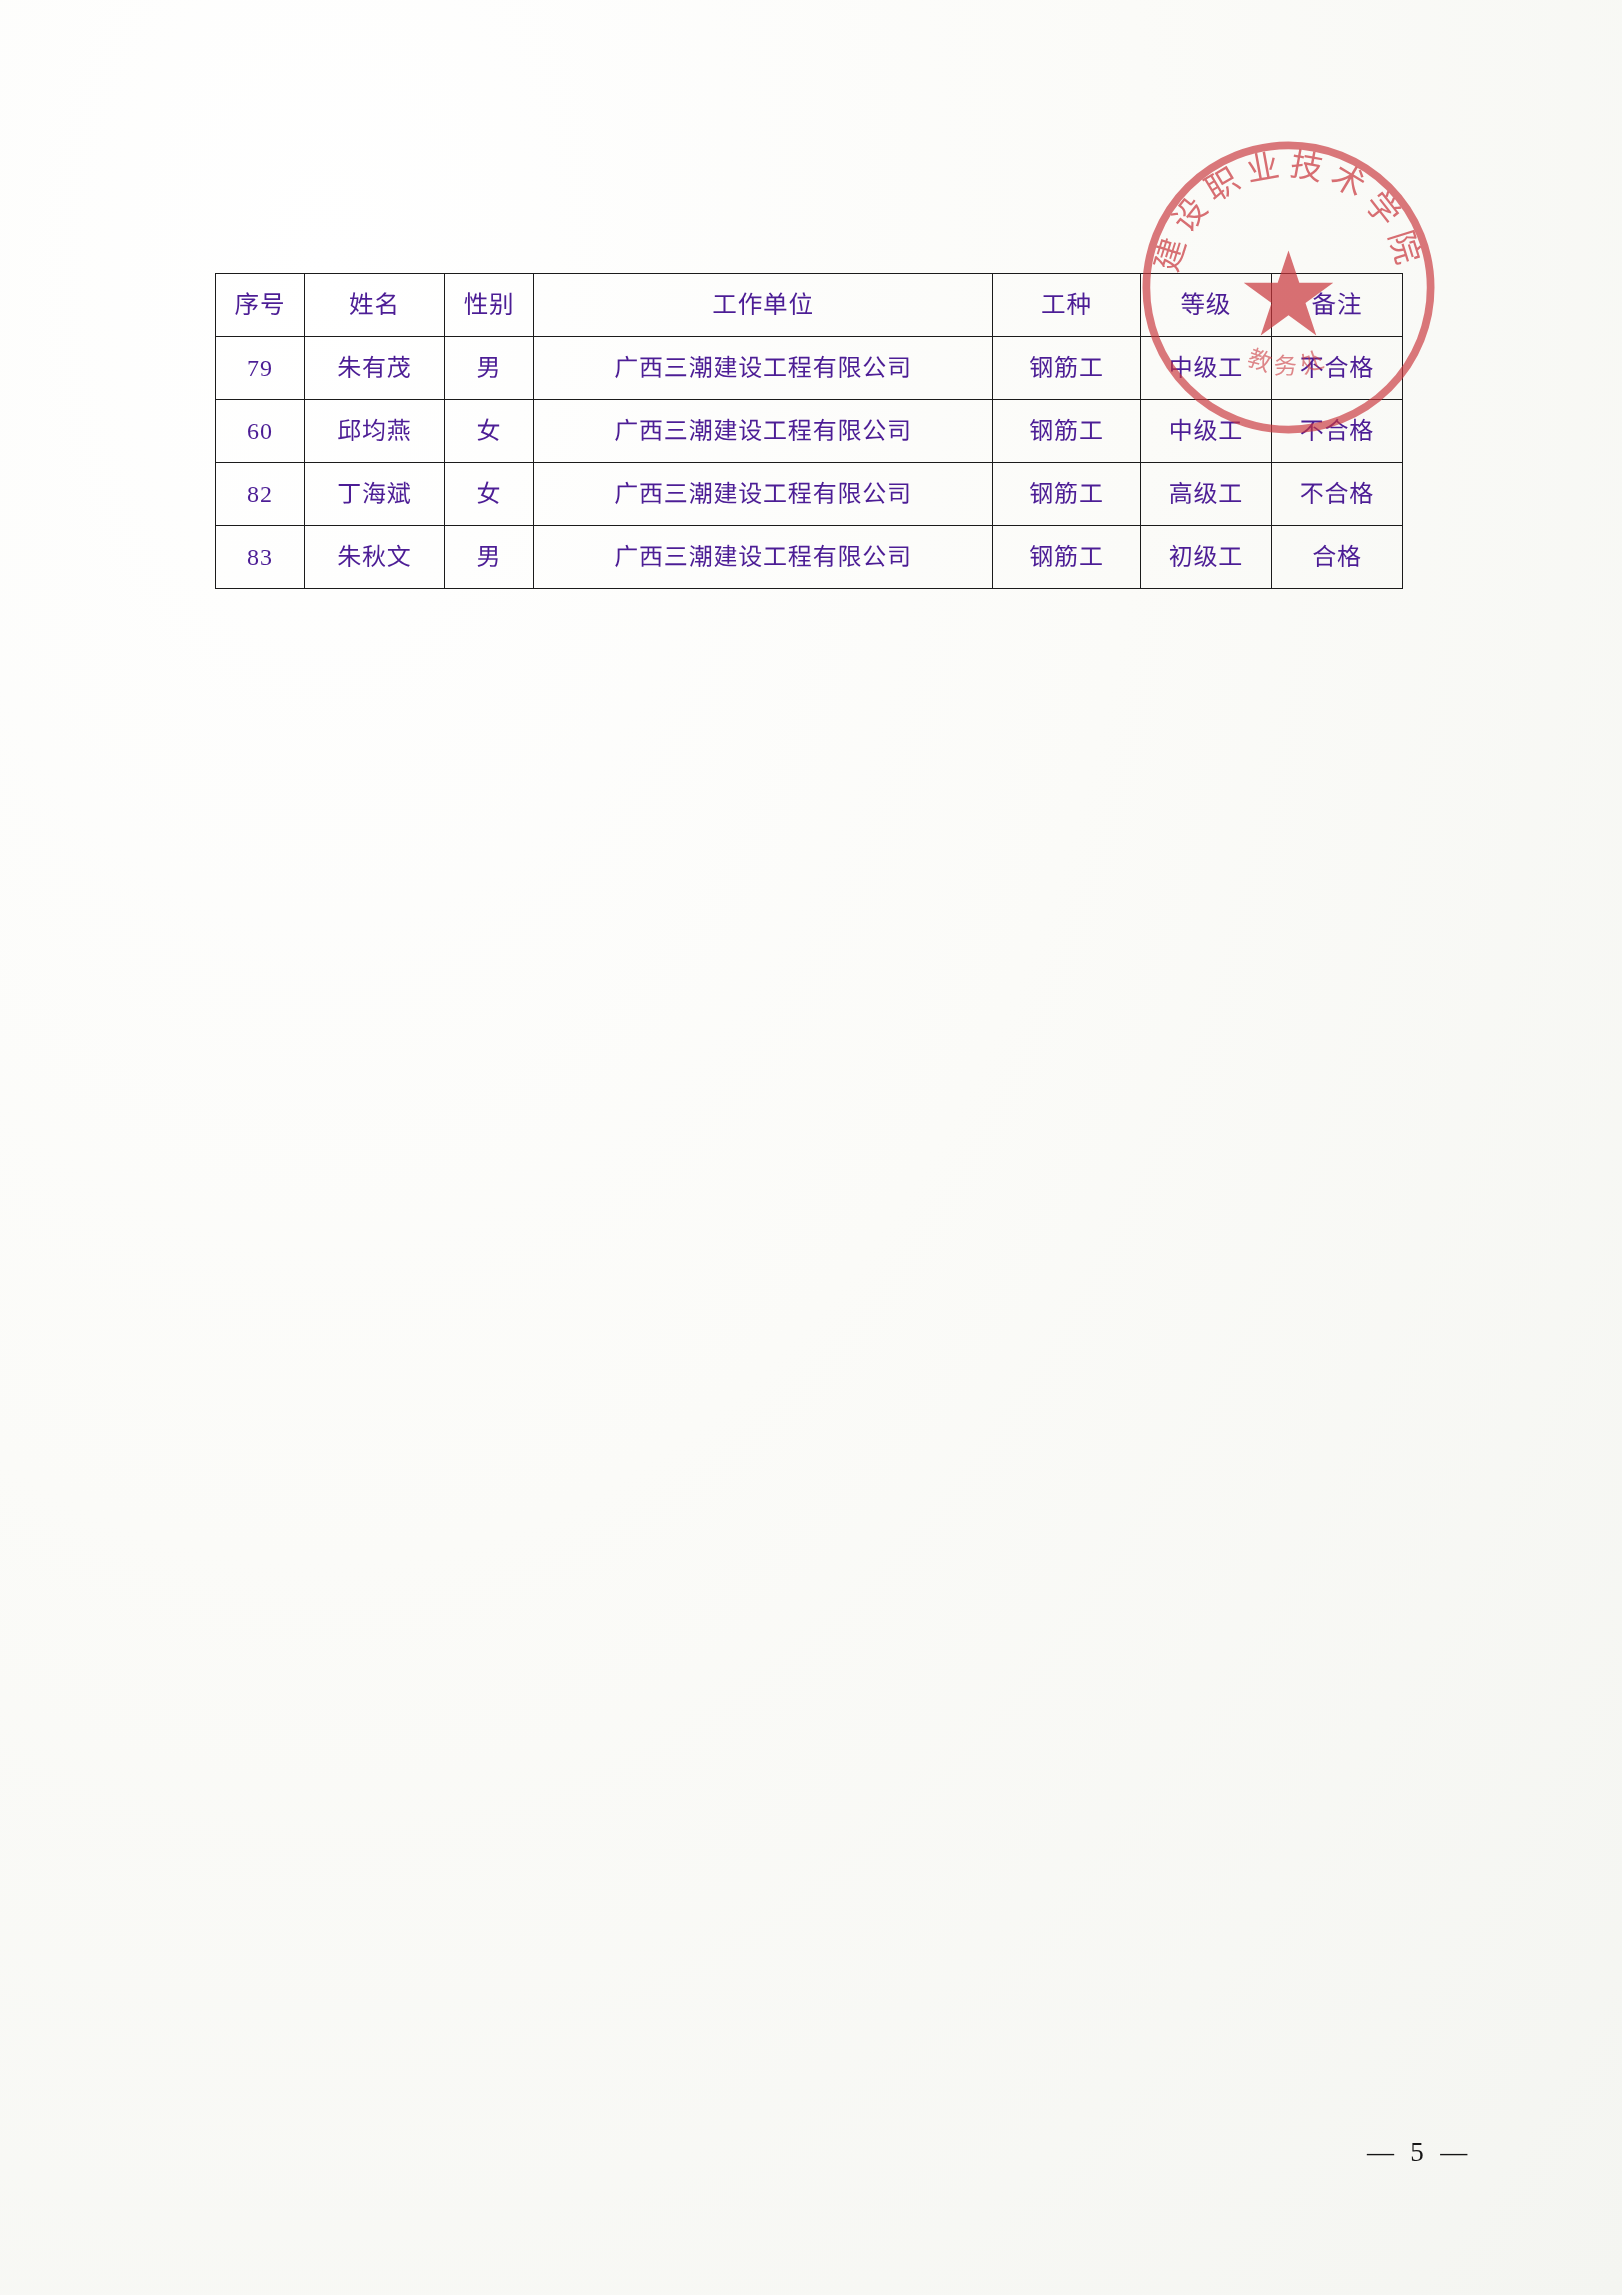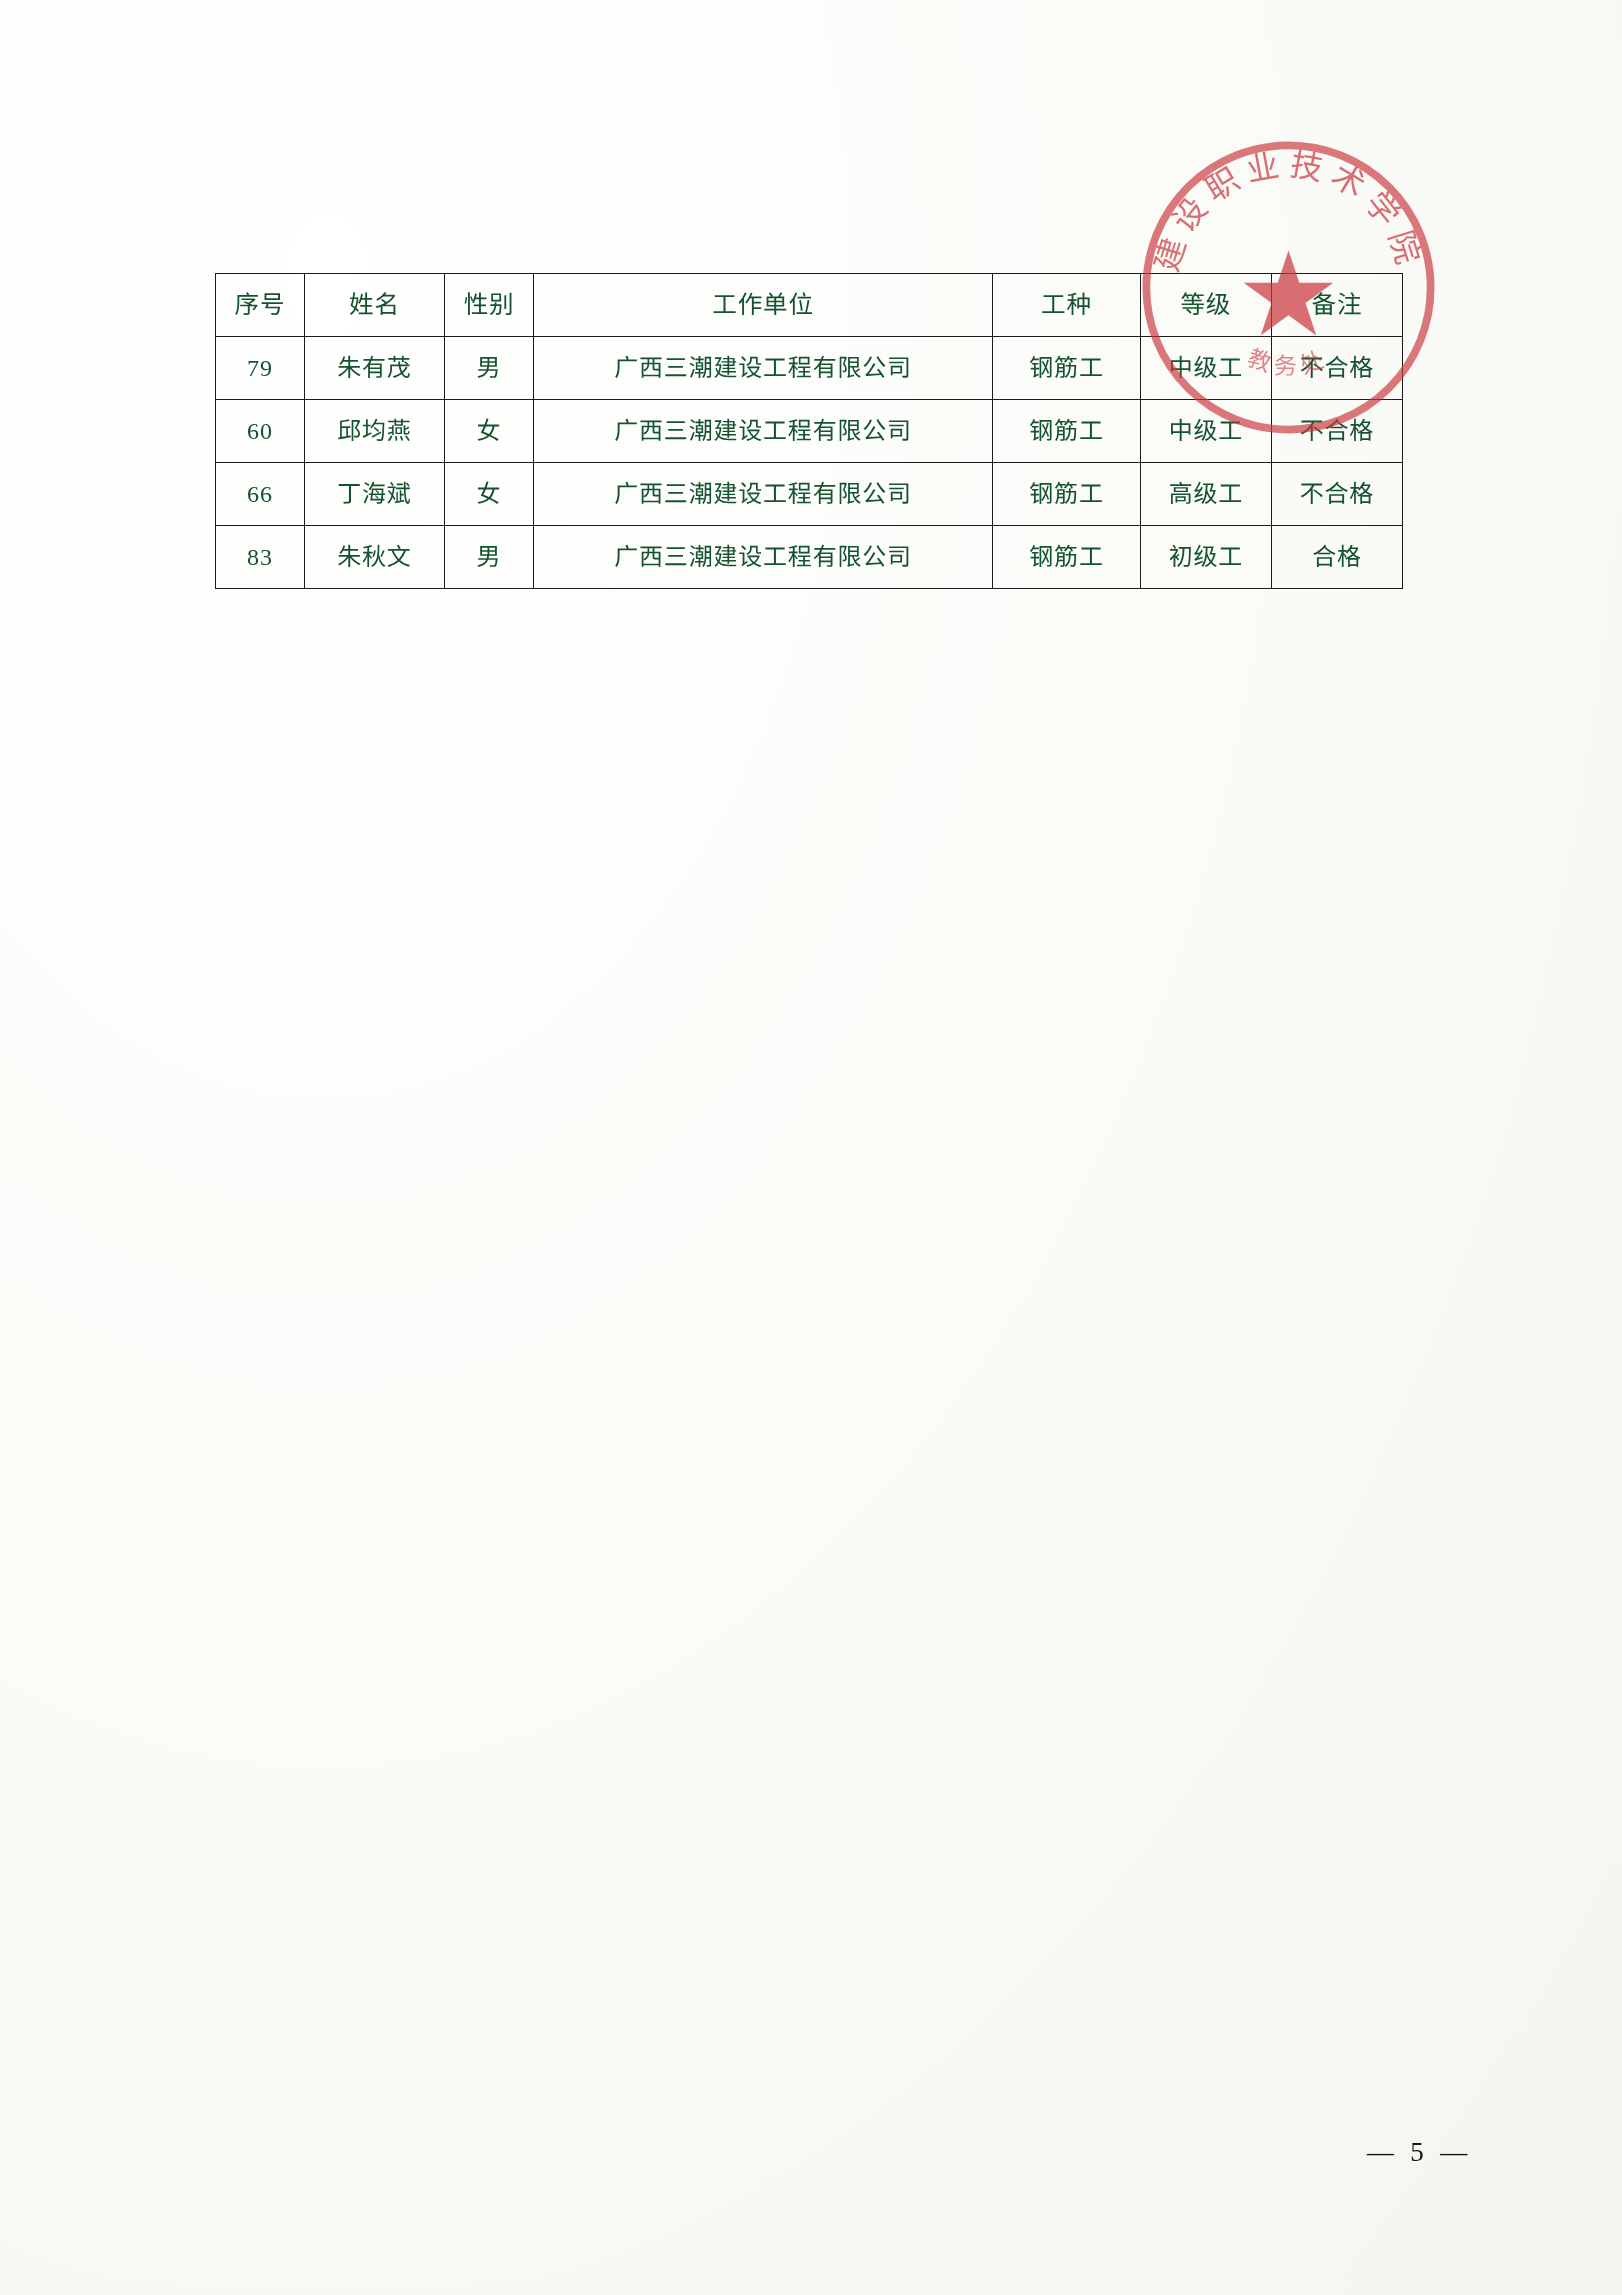--- a/index.html
+++ b/index.html
@@ -44,21 +44,21 @@
     border-collapse: collapse;
     width: 100%;
     table-layout: fixed;
     background: transparent;
   }
   table.roster th,
   table.roster td {
     border: 1.6px solid #1b1b1b;
     text-align: center;
     vertical-align: middle;
-    color: #14532d;
+    color: #4c1d95;
     font-family: "Liberation Serif", "DejaVu Serif", serif;
     font-size: 24px;
     line-height: 1.2;
     letter-spacing: 0.8px;
     padding: 0;
     height: 62px;
   }
   table.roster th {
     font-weight: 400;
     font-size: 24.6px;
@@ -140,21 +140,21 @@
           <tr>
             <td>60</td>
             <td>邱均燕</td>
             <td>女</td>
             <td class="cell-unit">广西三潮建设工程有限公司</td>
             <td>钢筋工</td>
             <td>中级工</td>
             <td>不合格</td>
           </tr>
           <tr>
-            <td>66</td>
+            <td>82</td>
             <td>丁海斌</td>
             <td>女</td>
             <td class="cell-unit">广西三潮建设工程有限公司</td>
             <td>钢筋工</td>
             <td>高级工</td>
             <td>不合格</td>
           </tr>
           <tr>
             <td>83</td>
             <td>朱秋文</td>

